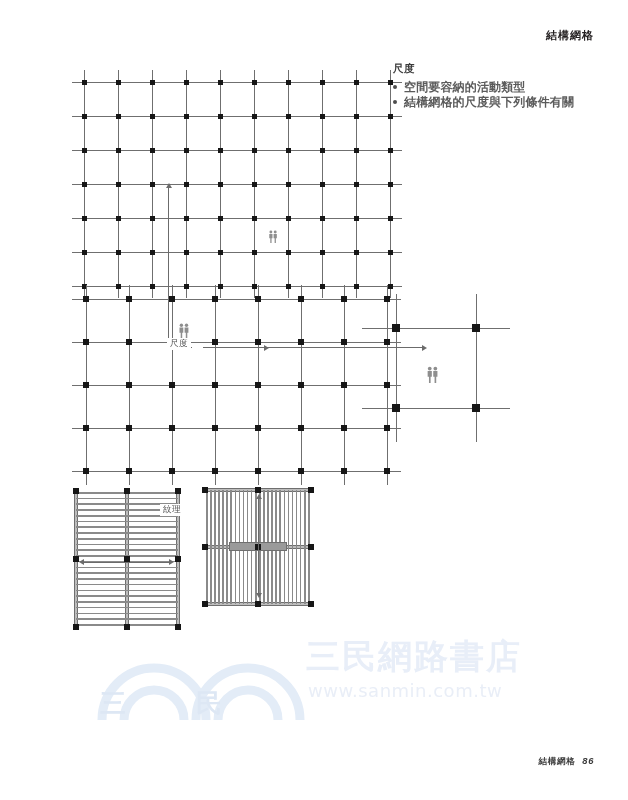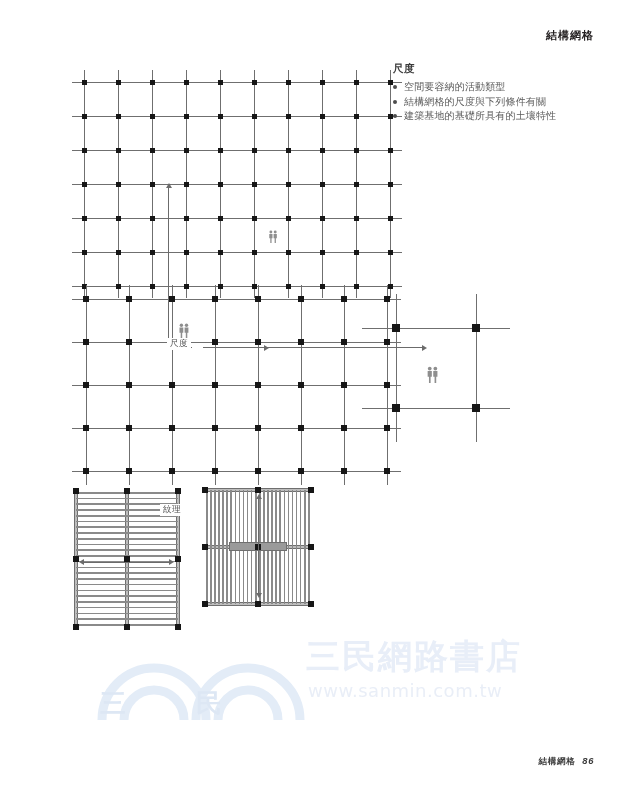--- a/index.html
+++ b/index.html
@@ -20,22 +20,22 @@
   .textcol{position:absolute;left:393px;top:62px;width:202px;}
   .sec-title{
     font-size:10.5px;font-weight:bold;color:#3b3b3b;margin:0 0 3px 0;letter-spacing:.5px;
   }
   .para{
     font-size:9.6px;line-height:15.1px;color:#5b5b5b;margin:0 0 2px 0;
     text-align:justify;letter-spacing:.15px;
   }
   .bullets{list-style:none;margin:4px 0 0 0;padding:0;}
   .bullets li{
-    font-size:10px;line-height:14.6px;color:#5b5b5b;
-    padding-left:11px;position:relative;letter-spacing:.15px;
+    font-size:12px;line-height:14.6px;color:#5b5b5b;
+    padding-left:11px;position:relative;letter-spacing:.15px;font-weight:bold;
   }
   .bullets li .dot{
     position:absolute;left:0;top:5.2px;width:4px;height:4px;border-radius:50%;
     background:#4d4d4d;
   }
   .textcol2{position:absolute;left:393px;top:476px;width:202px;}
   .textcol3{position:absolute;left:393px;top:553px;width:202px;}
 
   
   .footer{
@@ -374,21 +374,20 @@
       <div class="arrowhead ah-up" style="left:53.5px;top:6px;"></div>
       <div class="arrowhead ah-down" style="left:53.5px;top:105px;"></div>
     </div>
   <div class="figlabel" style="left:160px;top:504px;">紋理</div>
 
   <div class="textcol">
     <div class="sec-title">尺度</div>
     <ul class="bullets">
       <li><span class="dot"></span><span>空間要容納的活動類型</span></li>
       <li><span class="dot"></span><span>結構網格的尺度與下列條件有關</span></li>
-      <li><span class="dot"></span><span>建築基地的基礎所具有的土壤特性</span></li>
     </ul>
   </div>
 
 
 
   <div class="wm">
     <svg class="wm-arcs" width="230" height="78" viewBox="0 0 230 78">
       <g fill="none" stroke="#e3ecf7" stroke-width="9">
         <path d="M6 78 A52 52 0 0 1 110 78"></path>
         <path d="M28 78 A30 30 0 0 1 88 78"></path>

